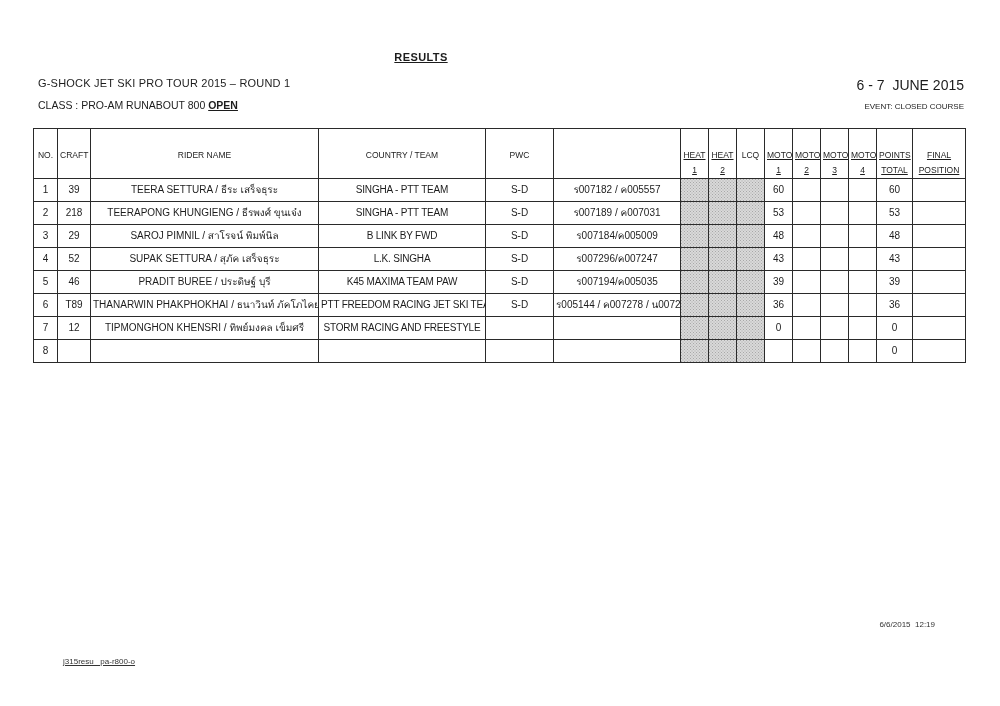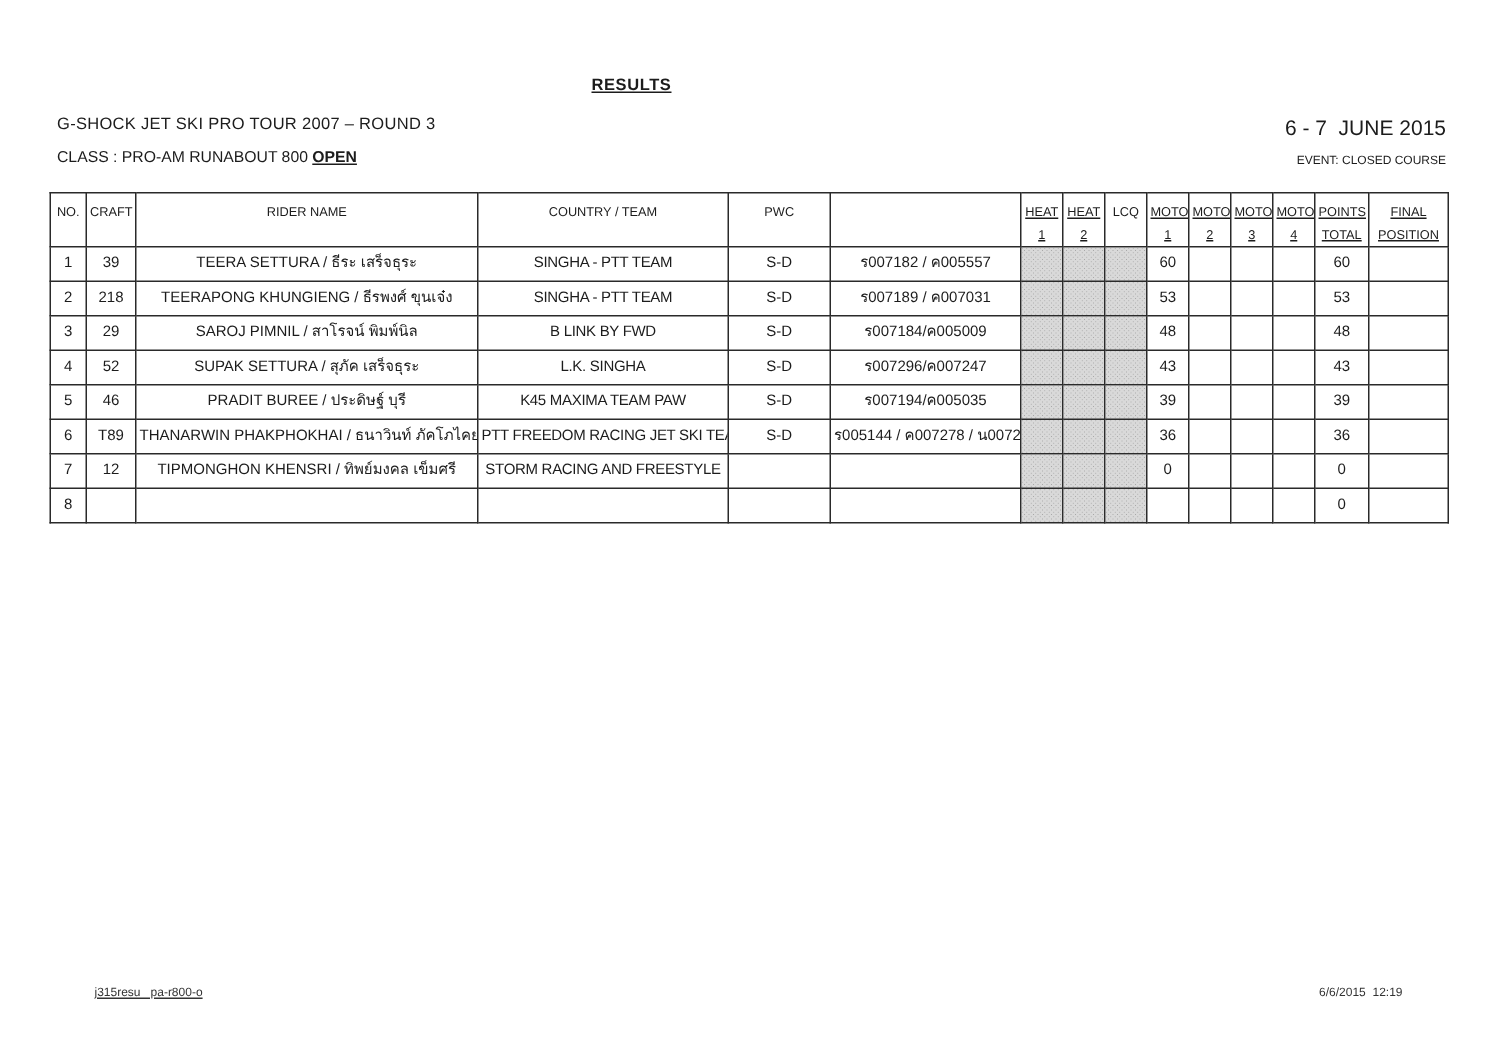--- a/index.html
+++ b/index.html
@@ -16,41 +16,41 @@
     top:51px;left:0;width:842px;text-align:center;
     font-size:11px;font-weight:bold;letter-spacing:.4px;
   }
   .doc-title span{text-decoration:underline;}
   .line-tour{top:77px;left:38px;font-size:11px;letter-spacing:.2px;}
   .line-date{top:77px;right:36px;font-size:14px;}
   .line-class{top:99px;left:38px;font-size:10.5px;text-align:center;}
   .class-open{font-weight:bold;text-decoration:underline;}
   .line-eventtype{top:102px;right:36px;font-size:8px;margin-left:44px;}
   .footer-left{top:657px;left:63px;font-size:8px;color:#333;text-decoration:underline;}
-  .footer-right{top:657px;right:65px;font-size:8px;color:#333;margin-left:40px;}
+  .footer-right{top:620px;right:65px;font-size:8px;color:#333;margin-left:40px;}
 
   table.results{
     position:absolute;top:128px;left:33px;
     border-collapse:collapse;table-layout:fixed;
     width:932px;
   }
   table.results th, table.results td{
     border:1px solid #2a2a2a;
     padding:0 2px;
     overflow:hidden;
     white-space:nowrap;
     box-sizing:border-box;
   }
   table.results th{
     font-weight:normal;
     font-size:8.5px;
     vertical-align:top;
     height:35px;
     line-height:15px;
-    padding-top:5px;
+    padding-top:19px;
     text-align:center;
   }
   table.results th .h-line{display:block;text-decoration:underline;}
   table.results td{
     height:23px;
     font-size:10px;
     vertical-align:middle;
     text-align:center;
     line-height:12px;
   }
@@ -64,21 +64,21 @@
       radial-gradient(#a8a8a8 26%, rgba(0,0,0,0) 27%);
     background-size:3px 3px;
     background-position:0 0,1.5px 1.5px;
   }
 </style>
 </head>
 <body>
 
 <div class="abs doc-title"><span>RESULTS</span></div>
 
-<div class="abs line-tour">G-SHOCK JET SKI PRO TOUR 2007 – ROUND 3</div>
+<div class="abs line-tour">G-SHOCK JET SKI PRO TOUR 2015 – ROUND 1</div>
 <div class="abs line-date">6 - 7  JUNE 2015</div>
 <div class="abs line-class"><span>CLASS : PRO-AM RUNABOUT 800 </span><span class="class-open">OPEN</span></div>
 <div class="abs line-eventtype">EVENT: CLOSED COURSE</div>
 
 <table class="results">
   <colgroup>
     <col style="width:24px">
       <col style="width:33px">
       <col style="width:228px">
       <col style="width:167px">

